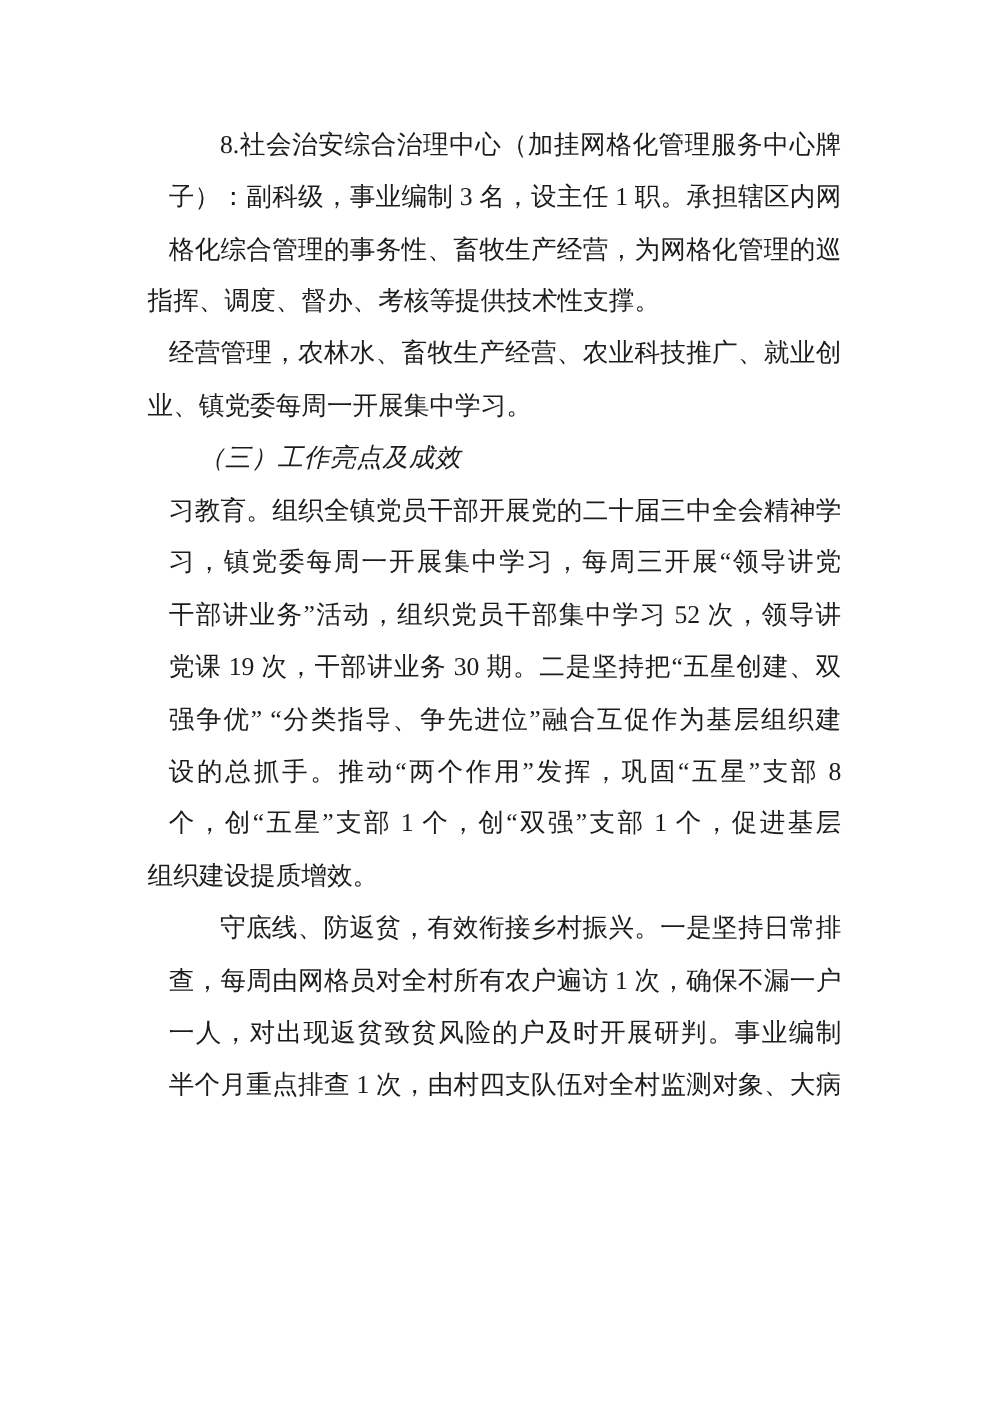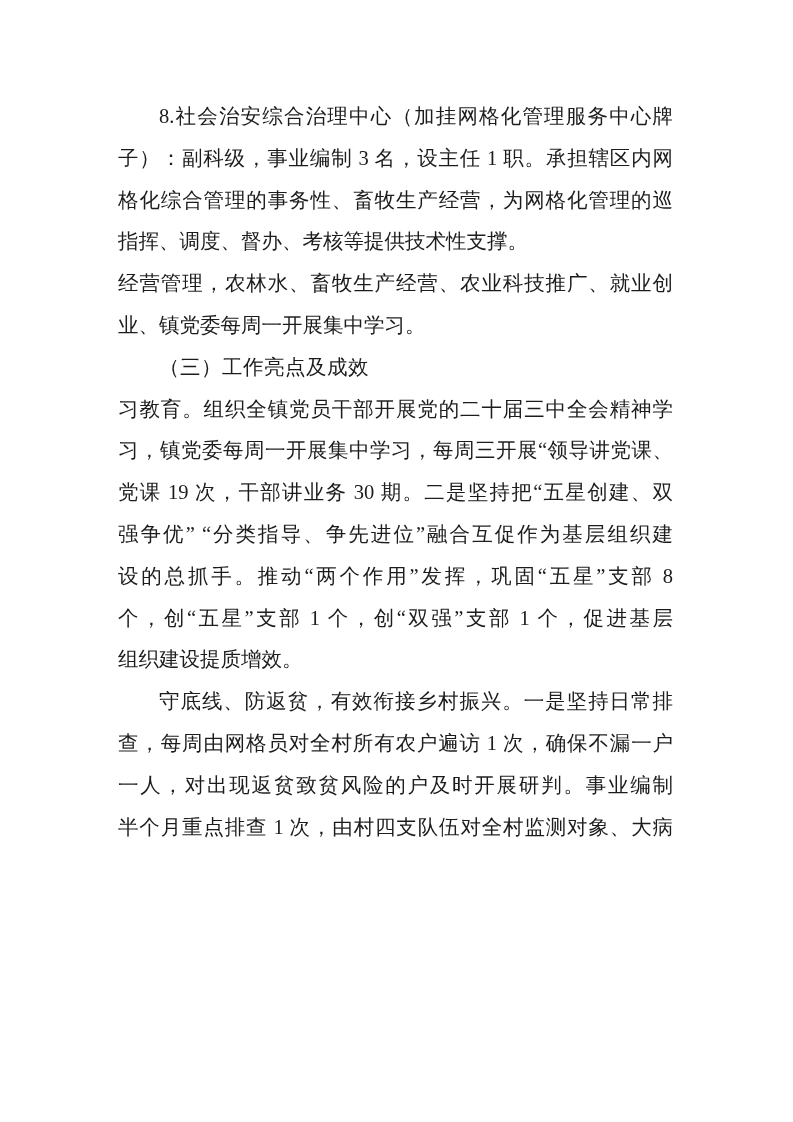--- a/index.html
+++ b/index.html
@@ -20,42 +20,43 @@
   .para { margin: 0; padding: 0; }
   .line {
     font-size: 20.5px;
     line-height: 41.8px;
     height: 41.8px;
     text-align: justify;
     text-justify: inter-ideograph;
     overflow: hidden;
   }
   
-  .line.fill { text-align-last: justify; }
+  .line.fill { text-align-last: justify; margin-left: 17px; }
   
   .line.first { padding-left: 41px; }
-  .heading-line { letter-spacing: 0.5px; }
+  .heading-line { letter-spacing: 0.5px; font-style: italic; }
 </style>
 </head>
 <body>
 
 <div class="page">
   <div id="doc">
       <div class="line first fill">8.社会治安综合治理中心（加挂网格化管理服务中心牌</div>
       <div class="line fill">子）：副科级，事业编制 3 名，设主任 1 职。承担辖区内网</div>
       <div class="line fill">格化综合管理的事务性、畜牧生产经营，为网格化管理的巡察、</div>
       <div class="line">指挥、调度、督办、考核等提供技术性支撑。</div>
       <div class="para"></div>
       <div class="line fill">经营管理，农林水、畜牧生产经营、农业科技推广、就业创</div>
       <div class="line">业、镇党委每周一开展集中学习。</div>
       <div class="para"></div>
       <div class="line first heading-line">（三）工作亮点及成效</div>
       <div class="para"></div>
       <div class="line fill">习教育。组织全镇党员干部开展党的二十届三中全会精神学</div>
       <div class="line fill">习，镇党委每周一开展集中学习，每周三开展“领导讲党课、</div>
+      <div class="line fill">干部讲业务”活动，组织党员干部集中学习 52 次，领导讲</div>
       <div class="line fill">党课 19 次，干部讲业务 30 期。二是坚持把“五星创建、双</div>
       <div class="line fill">强争优” “分类指导、争先进位”融合互促作为基层组织建</div>
       <div class="line fill">设的总抓手。推动“两个作用”发挥，巩固“五星”支部 8</div>
       <div class="line fill">个，创“五星”支部 1 个，创“双强”支部 1 个，促进基层</div>
       <div class="line">组织建设提质增效。</div>
       <div class="para"></div>
       <div class="line first fill">守底线、防返贫，有效衔接乡村振兴。一是坚持日常排</div>
       <div class="line fill">查，每周由网格员对全村所有农户遍访 1 次，确保不漏一户</div>
       <div class="line fill">一人，对出现返贫致贫风险的户及时开展研判。事业编制</div>
       <div class="line fill">半个月重点排查 1 次，由村四支队伍对全村监测对象、大病</div>

